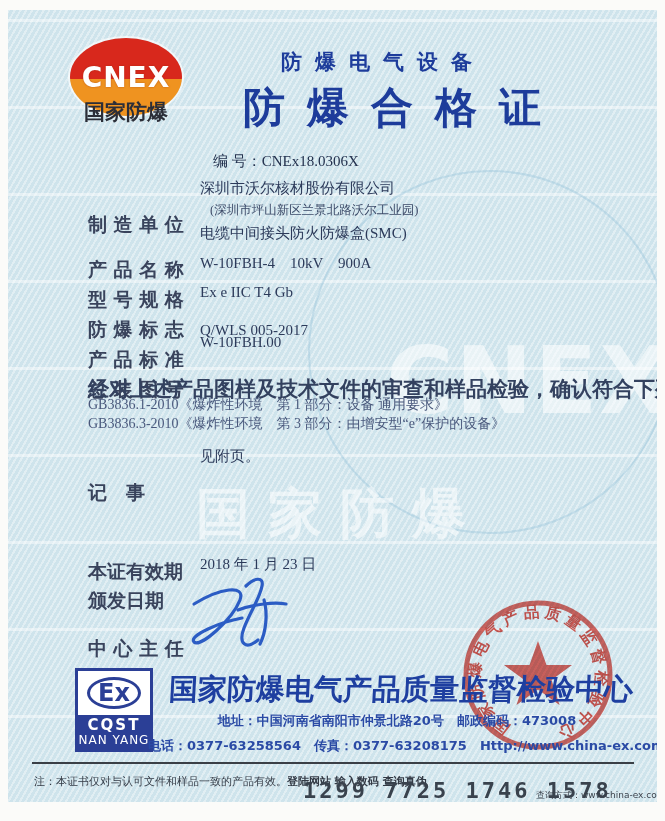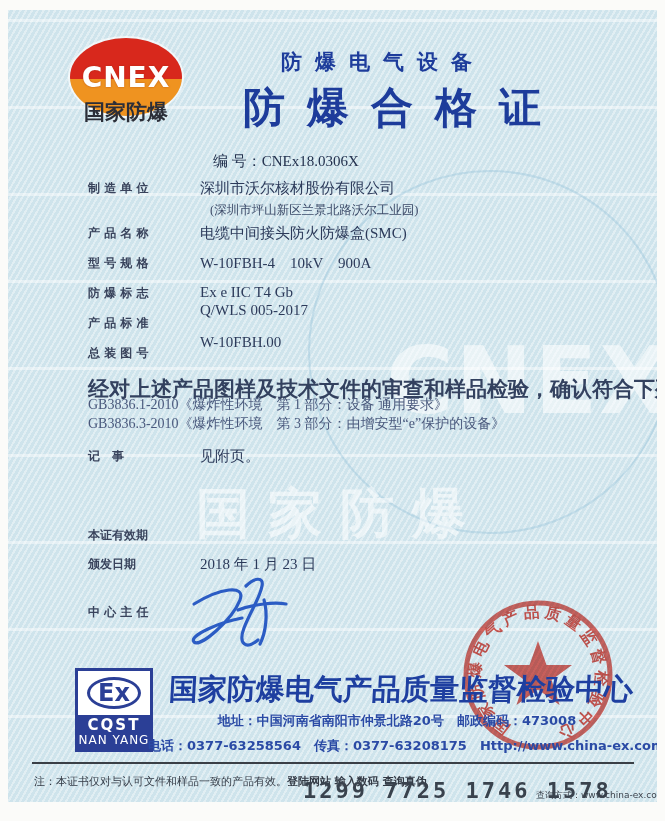--- a/index.html
+++ b/index.html
@@ -34,21 +34,21 @@
   .logo-caption{left:56px;top:88px;width:124px;text-align:center;font-size:21px;
     font-weight:bold;color:#2b2e38;}
   
   .hdr-sub{left:205px;top:38px;width:340px;text-align:center;font-size:21px;font-weight:bold;
     color:#1d3c9b;letter-spacing:13px;white-space:nowrap;}
   .hdr-title{left:195px;top:70px;width:400px;text-align:center;font-size:42px;font-weight:bold;
     color:#1d3c9b;letter-spacing:22px;white-space:nowrap;}
   .cert-no{left:205px;top:142px;width:380px;font-size:15px;color:#23314e;
     font-family:"Liberation Serif","DejaVu Serif",serif;}
   
-  .flabel{left:80px;font-size:12px;font-weight:bold;color:#39435c;white-space:nowrap;}
+  .flabel{left:80px;font-size:19px;font-weight:bold;color:#39435c;white-space:nowrap;margin-top:32px;}
   .fvalue{left:192px;font-size:15px;color:#2c3a5a;white-space:nowrap;
     font-family:"Liberation Serif","DejaVu Serif",serif;}
   .fsub{left:202px;font-size:12.5px;color:#3c4a68;white-space:nowrap;
     font-family:"Liberation Serif","DejaVu Serif",serif;}
   .std-intro{left:80px;top:365px;font-size:21px;font-weight:bold;color:#33415f;white-space:nowrap;}
   .std-line{left:80px;font-size:14px;color:#49587c;white-space:nowrap;
     font-family:Liberation Serif, serif;}
   
   .sig{left:172px;top:560px;width:120px;height:92px;}
   
@@ -106,21 +106,21 @@
   <div class="abs flabel" style="top:215px">产 品 名 称</div>
   <div class="abs fvalue" style="top:214px">电缆中间接头防火防爆盒(SMC)</div>
 
   <div class="abs flabel" style="top:245px">型 号 规 格</div>
   <div class="abs fvalue" style="top:244px">W-10FBH-4　10kV　900A</div>
 
   <div class="abs flabel" style="top:275px">防 爆 标 志</div>
   <div class="abs fvalue" style="top:274px">Ex e IIC T4 Gb</div>
 
   <div class="abs flabel" style="top:305px">产 品 标 准</div>
-  <div class="abs fvalue" style="top:292px">Q/WLS 005-2017</div>
+  <div class="abs fvalue" style="top:312px">Q/WLS 005-2017</div>
 
   <div class="abs flabel" style="top:335px">总 装 图 号</div>
   <div class="abs fvalue" style="top:324px">W-10FBH.00</div>
 
   <div class="abs std-intro">经对上述产品图样及技术文件的审查和样品检验，确认符合下列标准：</div>
   <div class="abs std-line" style="top:386px">GB3836.1-2010《爆炸性环境　第 1 部分：设备 通用要求》</div>
   <div class="abs std-line" style="top:405px">GB3836.3-2010《爆炸性环境　第 3 部分：由增安型“e”保护的设备》</div>
 
   <div class="abs flabel" style="top:438px">记　事</div>
   <div class="abs fvalue" style="top:437px">见附页。</div>

